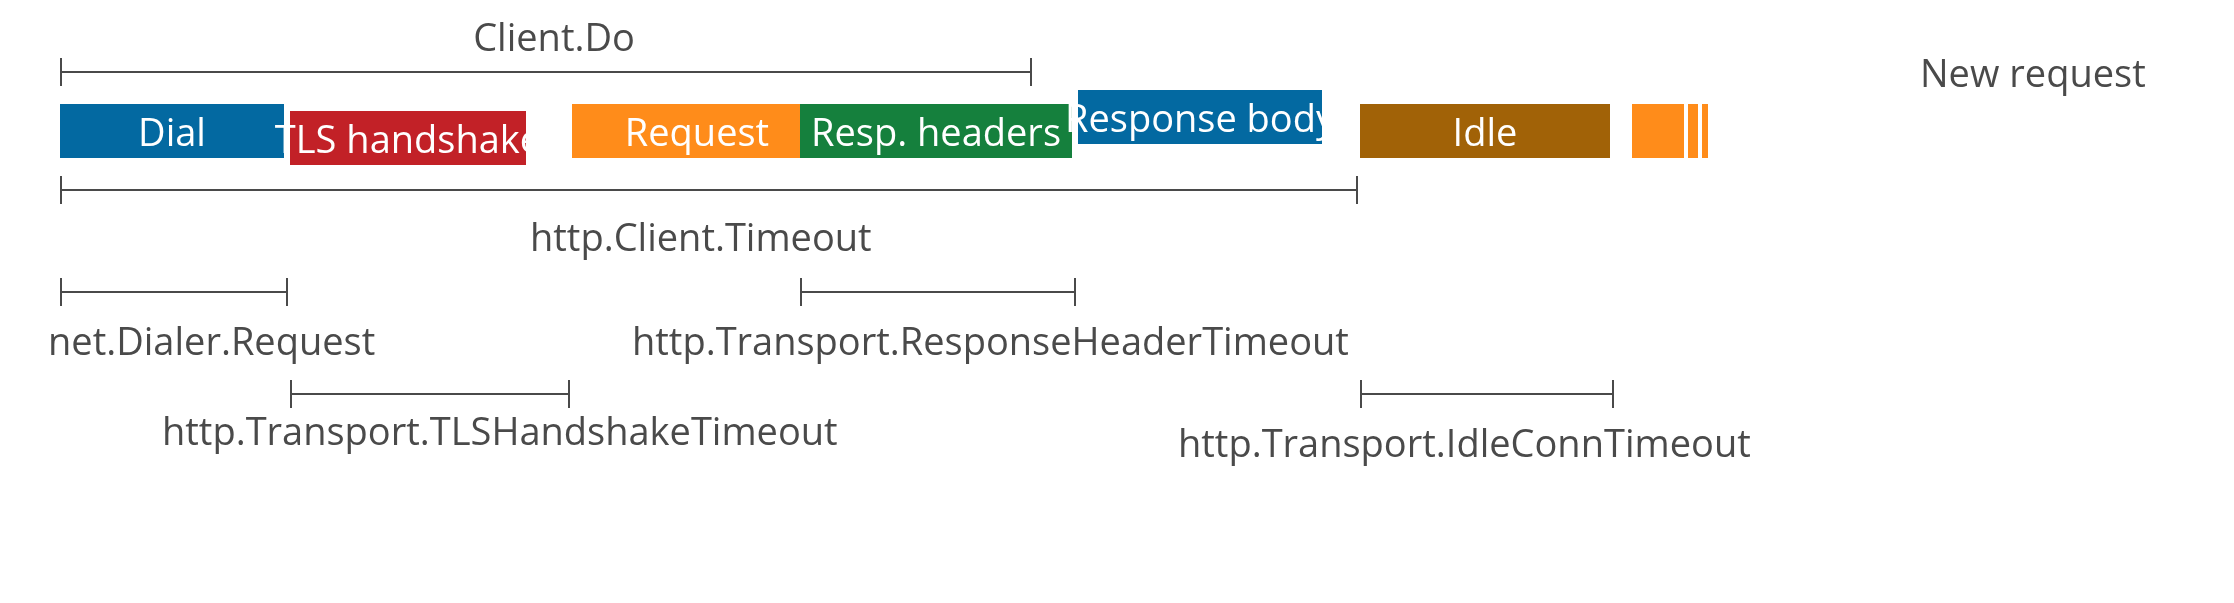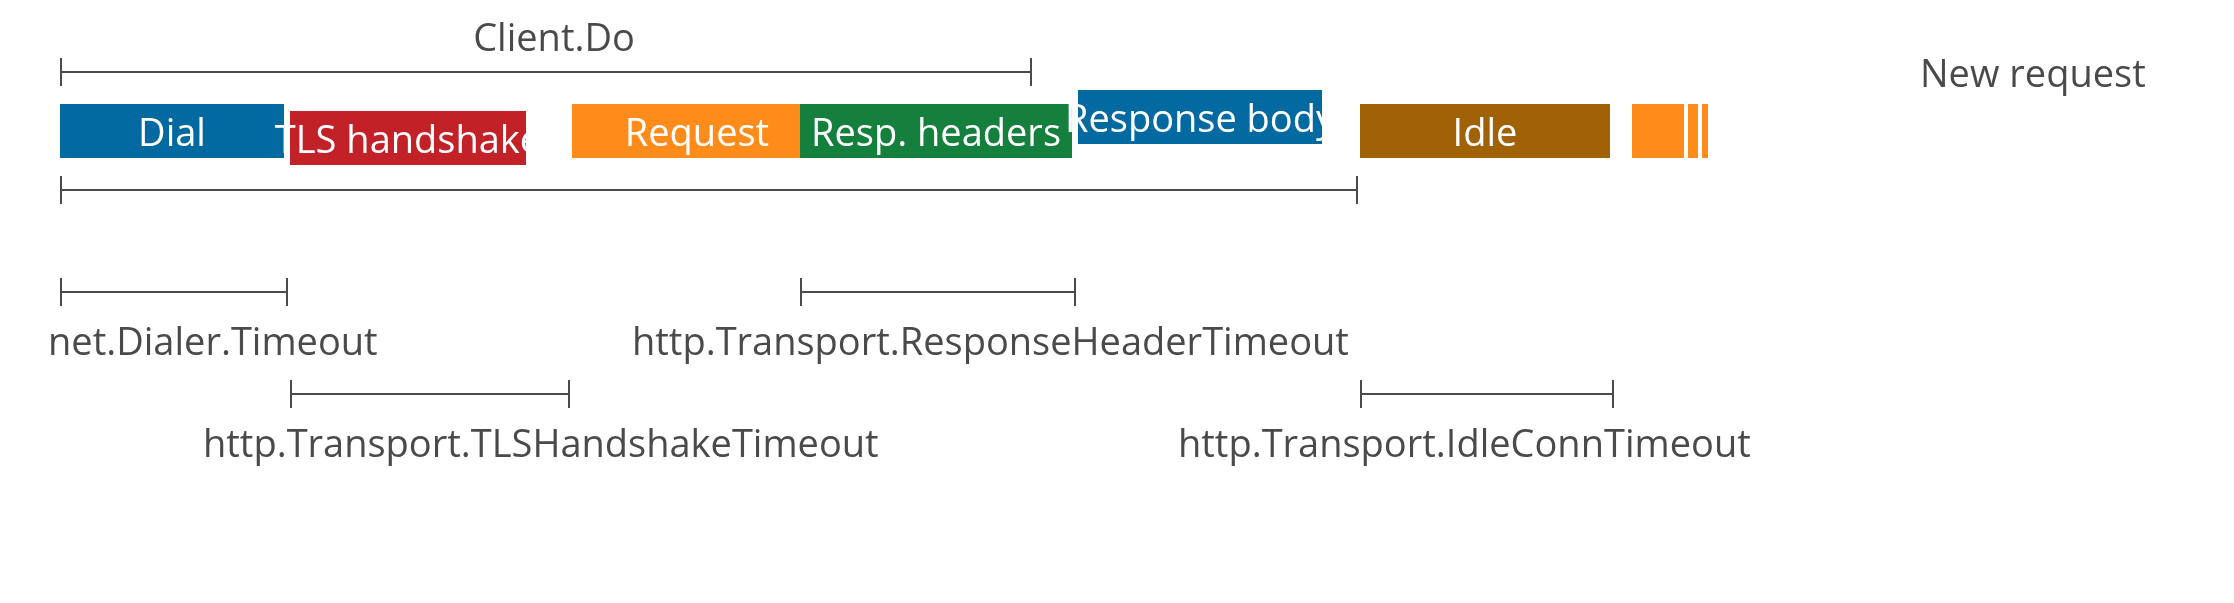--- a/index.html
+++ b/index.html
@@ -70,34 +70,35 @@
   <div class="phase" style="left:1078px; top:90px; width:244px; background:#0369a1;">Response body</div>
   <div class="phase" style="left:1360px; top:104px; width:250px; background:#a16207;">Idle</div>
 
   <div class="stripe" style="left:1632px; top:104px; width:52px;"></div>
   <div class="stripe" style="left:1688px; top:104px; width:10px;"></div>
   <div class="stripe" style="left:1702px; top:104px; width:6px;"></div>
 
   <div class="bracket" style="left:60px; top:176px; width:1294px; height:28px;">
     <div class="hline"></div>
   </div>
+  <div class="label" style="left:530px; top:210px;">http.Client.Timeout</div>
 
   <div class="bracket" style="left:60px; top:278px; width:224px; height:28px;">
     <div class="hline"></div>
   </div>
-  <div class="label" style="left:48px; top:314px;">net.Dialer.Timeout</div>
+  <div class="label" style="left:48px; top:314px;">net.Dialer.Request</div>
 
   <div class="bracket" style="left:800px; top:278px; width:272px; height:28px;">
     <div class="hline"></div>
   </div>
   <div class="label" style="left:620px; top:314px;margin-left:12px;">http.Transport.ResponseHeaderTimeout</div>
 
   <div class="bracket" style="left:290px; top:380px; width:276px; height:28px;">
     <div class="hline"></div>
   </div>
-  <div class="label" style="left:162px; top:416px;margin-left:41px;">http.Transport.TLSHandshakeTimeout</div>
+  <div class="label" style="left:162px; top:404px;">http.Transport.TLSHandshakeTimeout</div>
 
   <div class="bracket" style="left:1360px; top:380px; width:250px; height:28px;">
     <div class="hline"></div>
   </div>
   <div class="label" style="left:1178px; top:416px;">http.Transport.IdleConnTimeout</div>
 
 </div>
 
 </body></html>

